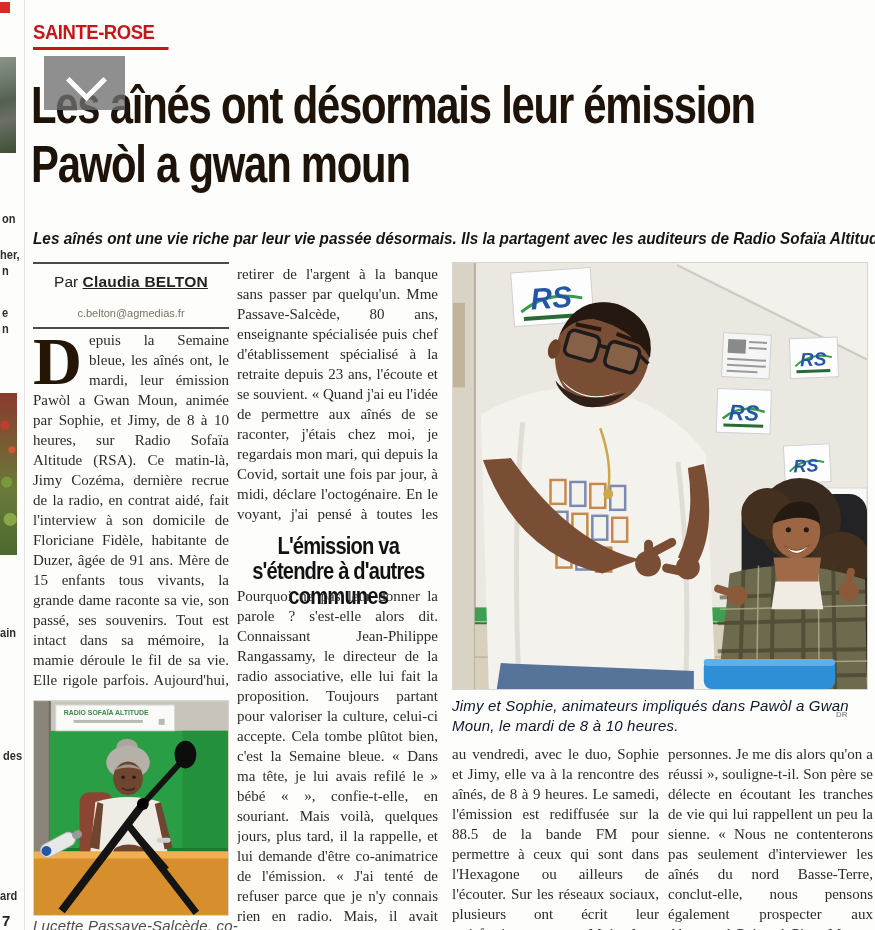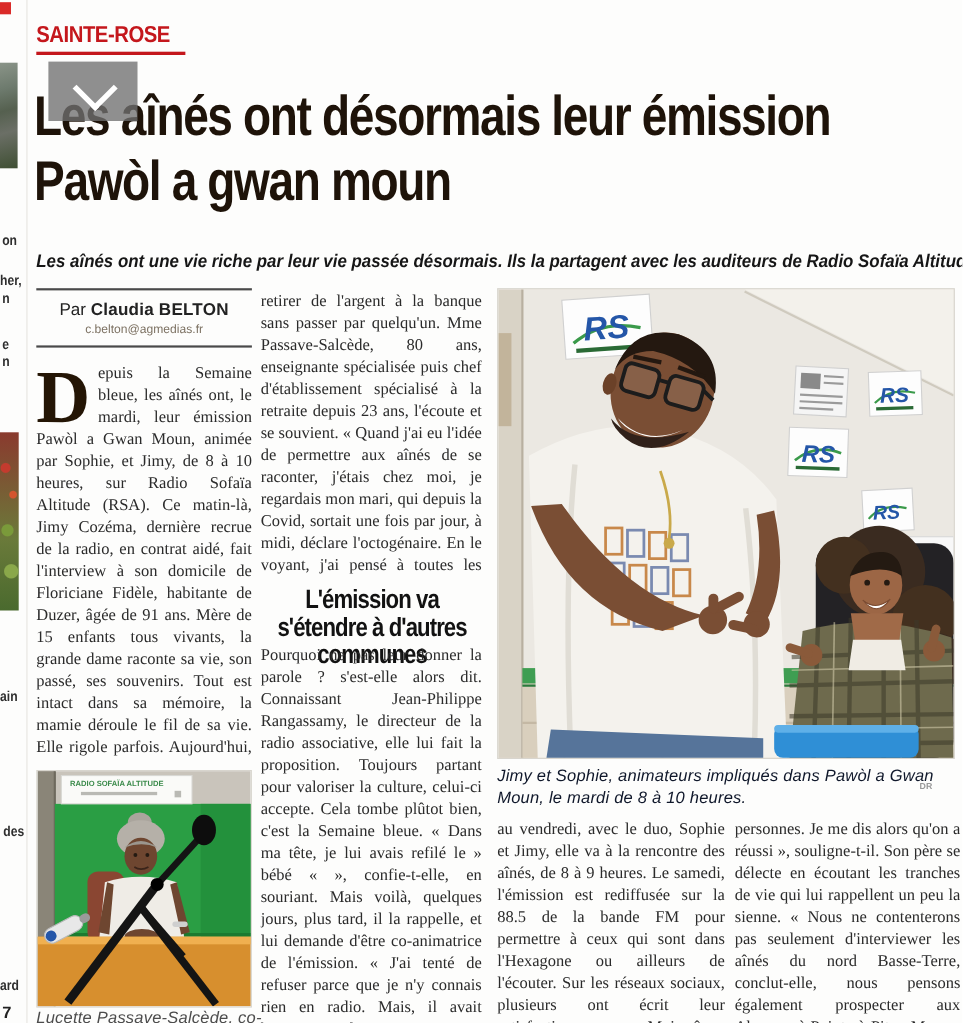--- a/index.html
+++ b/index.html
@@ -37,22 +37,22 @@
     letter-spacing:-1.5px;color:#1e1309;transform:scaleX(0.82);transform-origin:left top;}
   .standfirst{position:absolute;left:33px;top:229px;width:905px;
     font-family:"Liberation Sans",sans-serif;font-style:italic;font-weight:bold;font-size:16.5px;
     color:#161616;transform:scaleX(0.93);transform-origin:left top;white-space:nowrap;}
 
   
   .byline{position:absolute;left:33px;top:262px;width:196px;border-top:2px solid #4a4a4a;
     border-bottom:2px solid #4a4a4a;text-align:center;padding:9px 0 8px;
     font-family:"Liberation Sans",sans-serif;}
   .byline-l1{font-size:15.5px;color:#222;}
-  .byline-l1 b{letter-spacing:0.2px;}
-  .byline-email{font-size:11px;color:#7d7263;margin-top:3px;}
+  .byline-l1 b{letter-spacing:0.2px;text-decoration:underline;}
+  .byline-email{font-size:11px;color:#7d7263;margin-top:16px;}
 
   
   .col{position:absolute;font-family:"Liberation Serif",serif;font-size:15px;line-height:20px;
        text-align:justify;color:#2b2b2b;overflow:hidden;}
   .col1 {left:33px; top:330px;width:196px;height:362px;}
   .col2 {left:237px;top:264px;width:201px;height:262px;}
   .col2b{left:237px;top:586px;width:201px;height:344px;}
   .col3 {left:452px;top:744px;width:207px;height:186px;}
   .col4 {left:668px;top:744px;width:205px;height:186px;}
   .dropcap{float:left;font-family:"Liberation Serif",serif;font-weight:bold;

